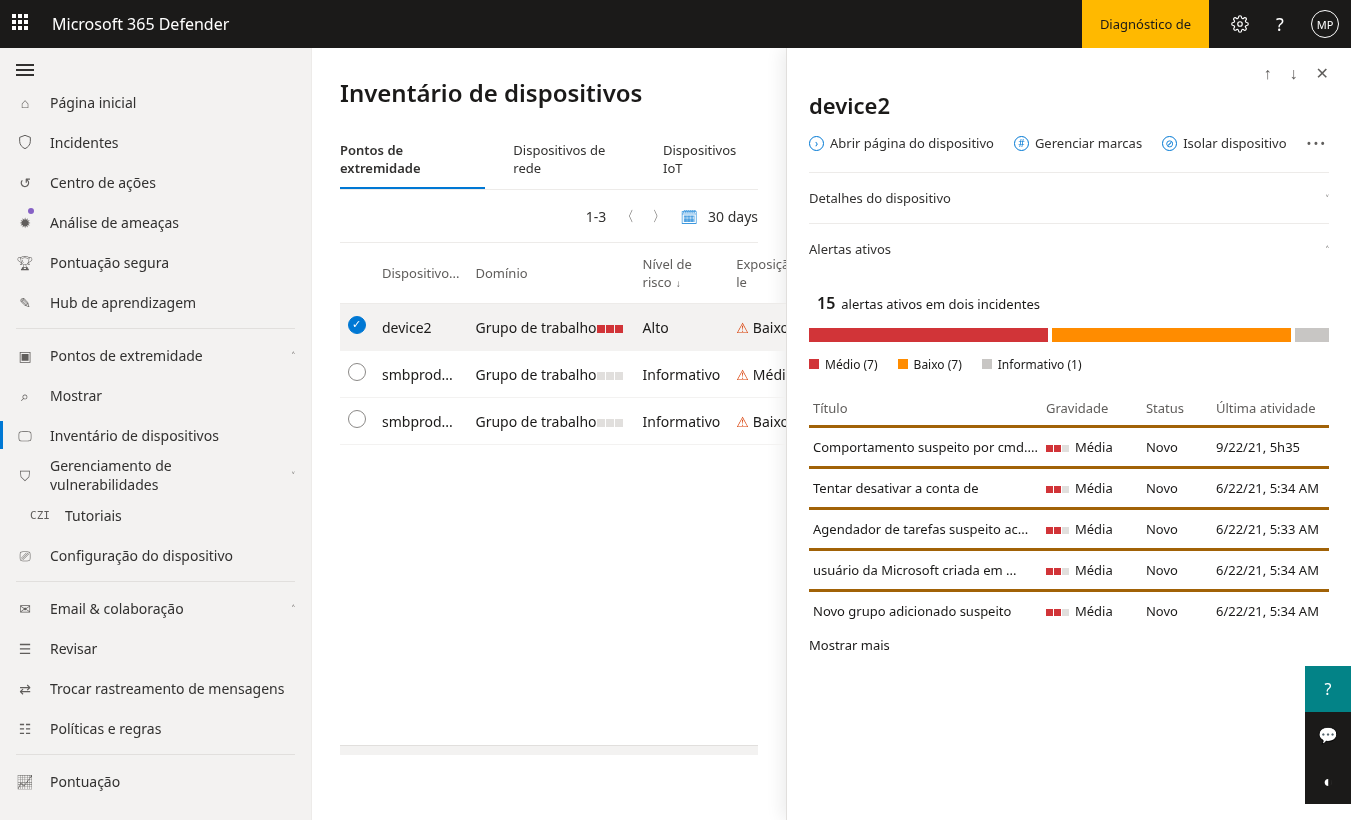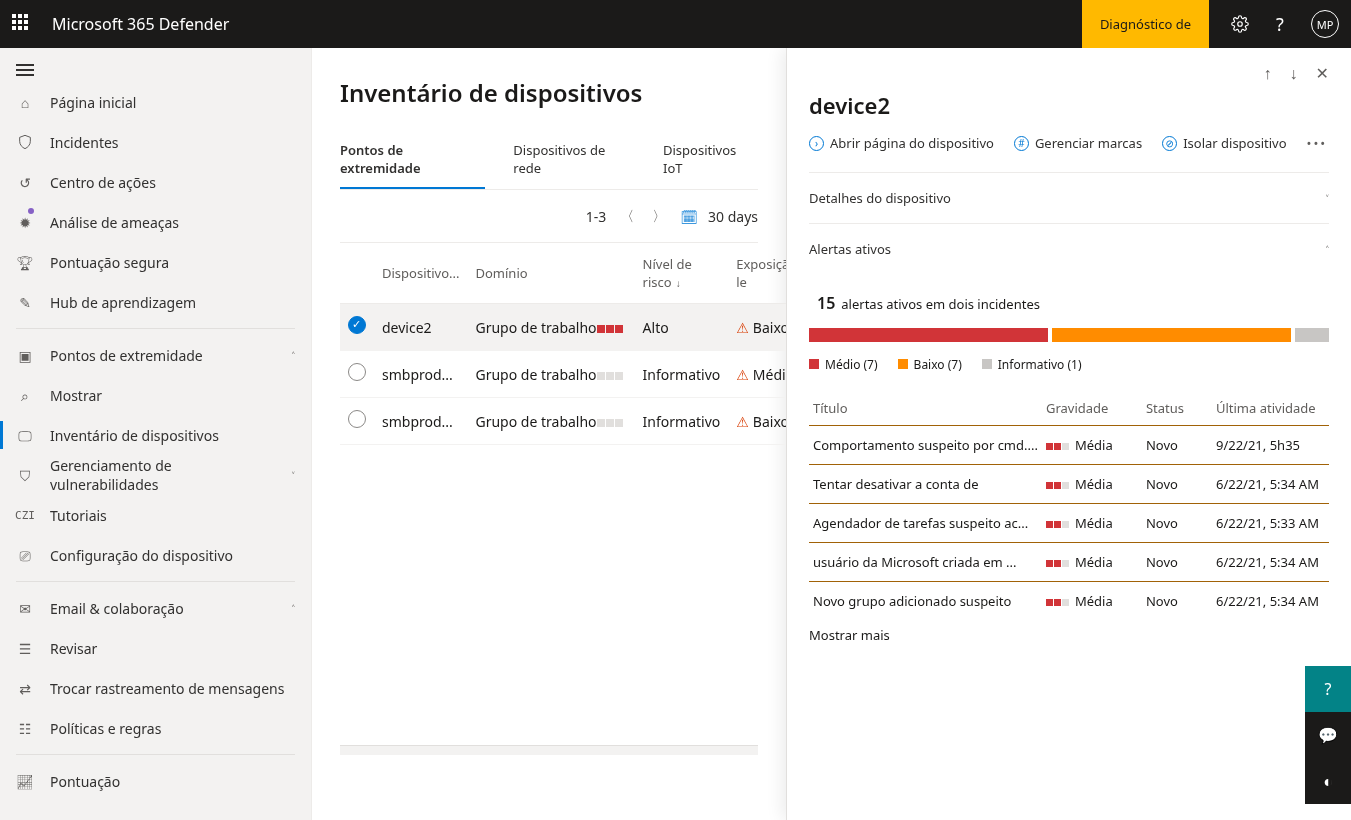--- a/index.html
+++ b/index.html
@@ -75,21 +75,21 @@
   .stack-bar { height:14px; display:flex; gap:4px; margin-bottom:14px;}
   .stack-bar .seg{height:100%;}
   .seg.red{background:#d13438;flex:7;}
   .seg.org{background:#ff8c00;flex:7;}
   .seg.gry{background:#c8c6c4;flex:1;}
   .legend{display:flex;gap:20px;font-size:12px;margin-bottom:18px;}
   .legend span.sw{width:10px;height:10px;display:inline-block;margin-right:6px;}
   .sw.red{background:#d13438;}.sw.org{background:#ff8c00;}.sw.gry{background:#c8c6c4;}
   table.al{width:100%;font-size:13px;border-collapse:collapse;}
   table.al th{text-align:left;font-weight:400;color:#605e5c;padding:8px 4px;}
-  table.al td{padding:10px 4px;border-top:1px solid #a16207;white-space:nowrap;overflow:hidden;text-overflow:ellipsis;}
+  table.al td{padding:10px 4px;border-top:3px solid #a16207;white-space:nowrap;overflow:hidden;text-overflow:ellipsis;}
   .sev{display:inline-flex;align-items:center;gap:1px;margin-right:6px;}
   .sev span{width:7px;height:7px;background:#e1dfdd;}
   .sev span.r{background:#d13438;}
   .show-more{margin-top:6px;font-size:13px;cursor:pointer;}
 
   
   .fab-col{position:fixed;right:0;bottom:16px;display:flex;flex-direction:column;}
   .fab{width:46px;height:46px;display:flex;align-items:center;justify-content:center;color:#fff;cursor:pointer;font-size:16px;}
   .fab.teal{background:#038387;}
   .fab.dark{background:#1b1a19;}
@@ -176,21 +176,21 @@
   <div class="nav-item active">
     <span class="nav-icon">🖵</span>
     <span>Inventário de dispositivos</span>
   </div>
   <div class="nav-item">
     <span class="nav-icon">⛉</span>
     <span>Gerenciamento de vulnerabilidades</span>
     <span class="nav-chevron">˅</span>
   </div>
   <div class="nav-item">
-    <span class="nav-icon" style="font-family:monospace;font-size:11px;">CZI</span>
+    <span class="nav-icon" style="font-family:monospace;font-size:11px;margin-left:15px;">CZI</span>
     <span>Tutoriais</span>
   </div>
   <div class="nav-item">
     <span class="nav-icon">⎚</span>
     <span>Configuração do dispositivo</span>
   </div>
 
   <div class="nav-divider"></div>
 
   <div class="nav-item section">

